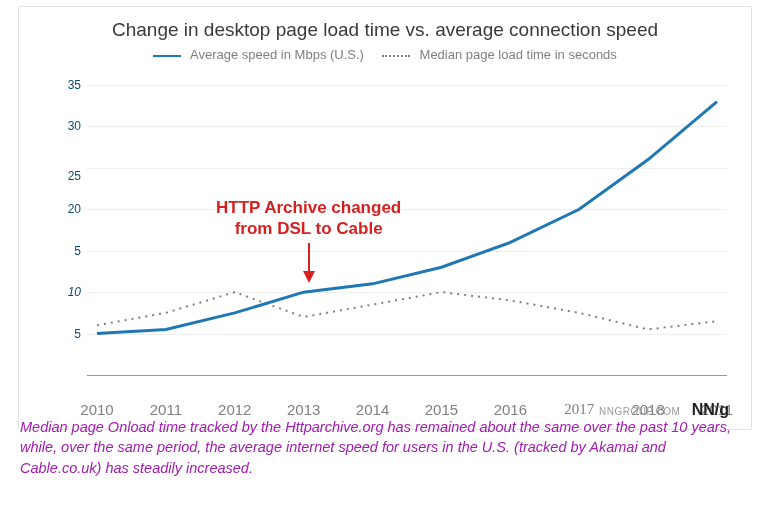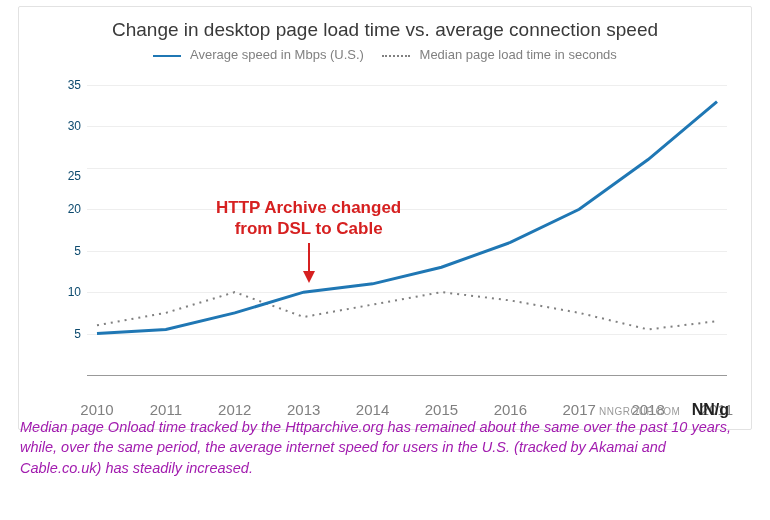--- a/index.html
+++ b/index.html
@@ -66,26 +66,26 @@
       </div>
 
       <div class="x-baseline" id="xTicks">
           <div class="x-tick" style="left: 10px;">2010</div>
           <div class="x-tick" style="left: 78.8889px;">2011</div>
           <div class="x-tick" style="left: 147.778px;">2012</div>
           <div class="x-tick" style="left: 216.667px;">2013</div>
           <div class="x-tick" style="left: 285.556px;">2014</div>
           <div class="x-tick" style="left: 354.444px;">2015</div>
           <div class="x-tick" style="left: 423.333px;">2016</div>
-          <div class="x-tick" style="left: 492.222px;">2017</div>
+          <div class="x-tick" style="left: 492.222px; font-family: Liberation Serif, serif;">2017</div>
           <div class="x-tick" style="left: 561.111px;">2018</div>
           <div class="x-tick" style="left: 630px;">2011</div>
         </div>
     <div class="y-tick" style="top: 248.571px;">5</div>
-        <div class="y-tick" style="top: 207.143px;">10</div>
+        <div class="y-tick" style="top: 207.143px; font-style: italic;">10</div>
         <div class="y-tick" style="top: 165.714px;">5</div>
         <div class="y-tick" style="top: 124.286px;">20</div>
         <div class="y-tick" style="top: 91px;">25</div>
         <div class="y-tick" style="top: 41.4286px;">30</div>
         <div class="y-tick" style="top: 0px;">35</div>
       </div>
 
     <div class="credit">
       <span>NNGROUP.COM</span>
       <b>NN/g</b>

